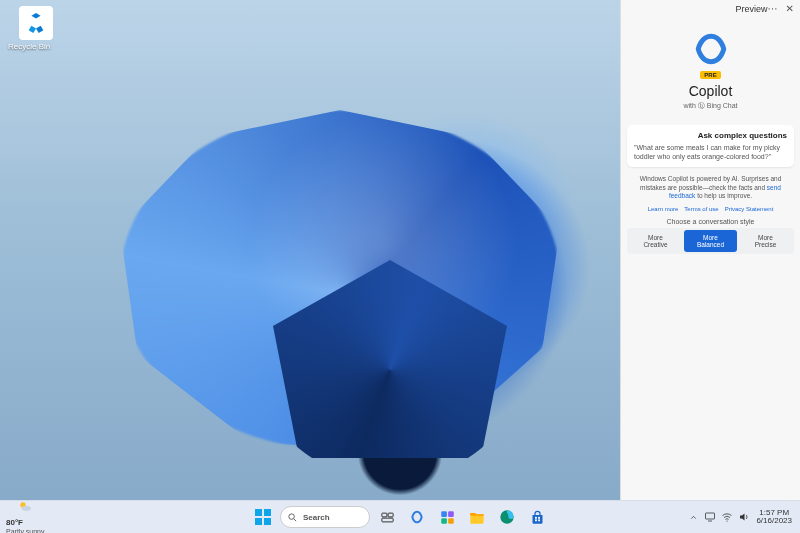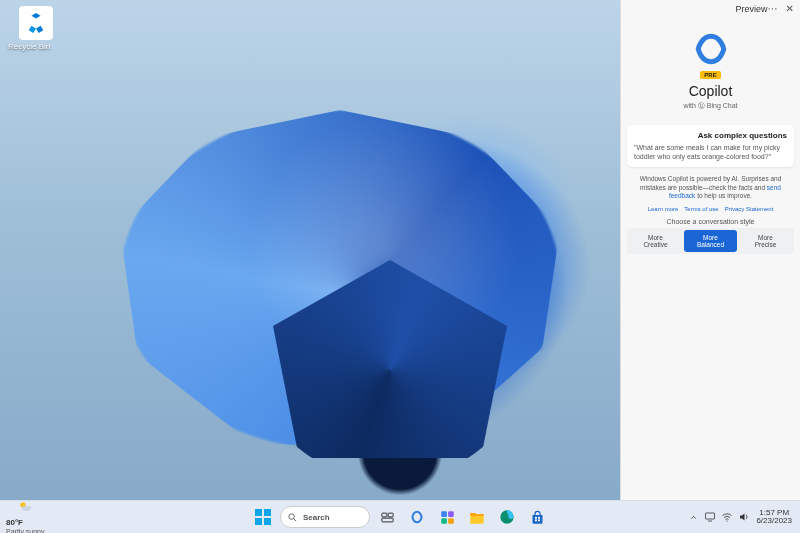--- a/index.html
+++ b/index.html
@@ -235,16 +235,16 @@
         </span>
       <span>
           <svg width="12" height="12" viewBox="0 0 24 24">
             <path d="M4 9v6h4l5 4V5L8 9z" fill="#333"></path>
             <path d="M16 8a5 5 0 0 1 0 8" fill="none" stroke="#333" stroke-width="1.6"></path>
           </svg>
         </span>
     </div>
     <div class="clock">
       <div>1:57 PM</div>
-      <div>6/23/2023</div>
+      <div>6/16/2023</div>
     </div>
   </div>
 </div>
 
 </body></html>

